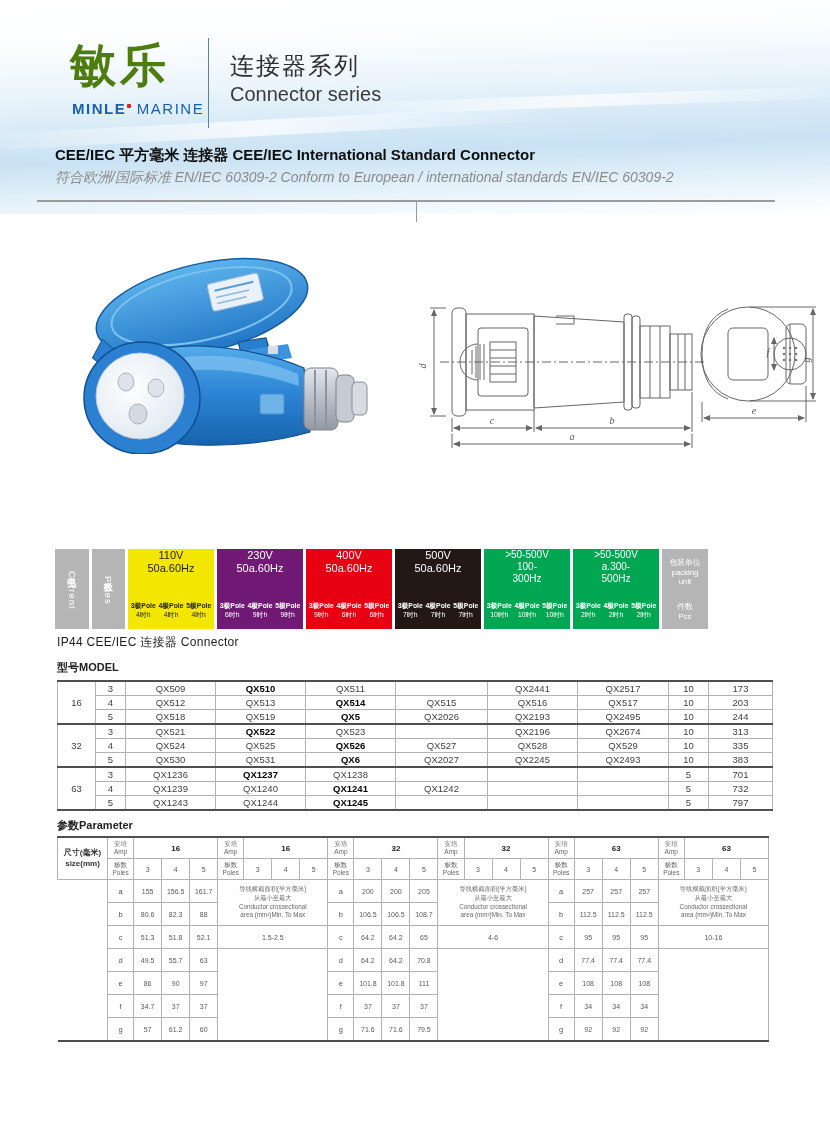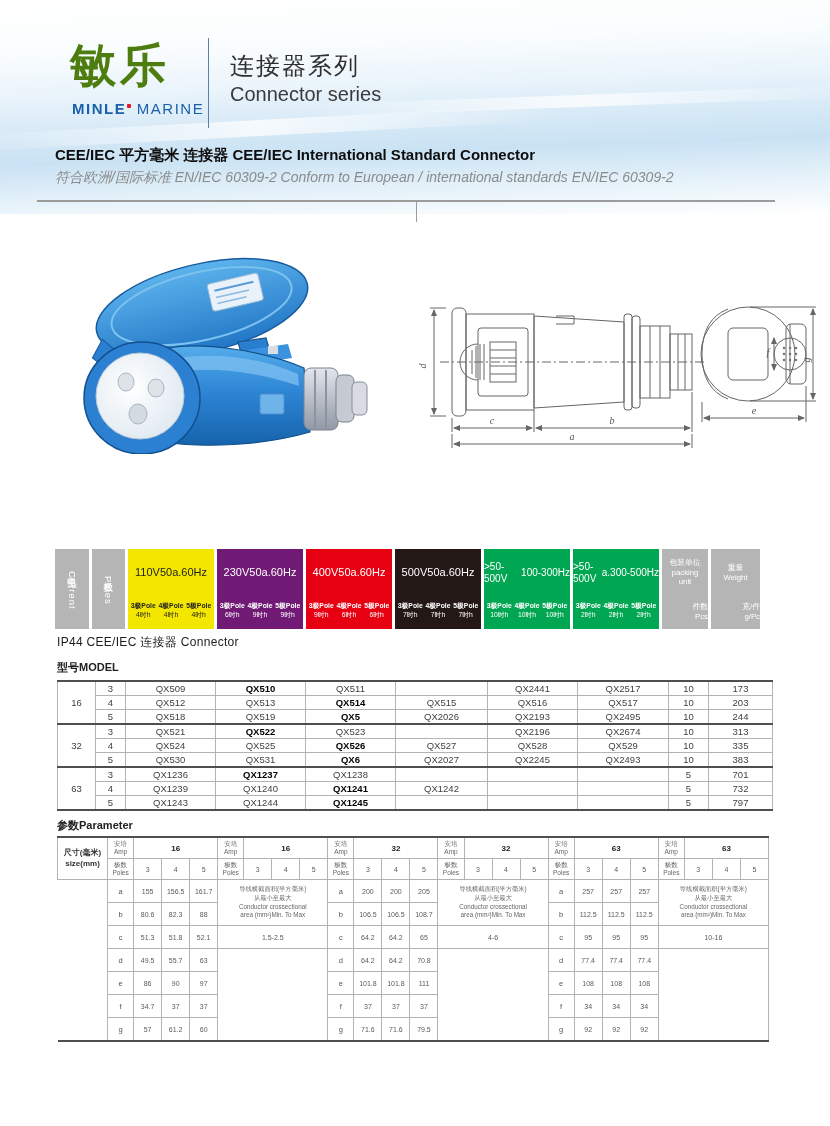--- a/index.html
+++ b/index.html
@@ -31,29 +31,29 @@
   .gray{background:#b5b5b6;color:#ffffff;}
   .vert{align-items:center;justify-content:center;}
   .vtext{writing-mode:vertical-rl;text-orientation:mixed;font-size:9.5px;letter-spacing:1px;line-height:1;}
   .w-cur{width:34px;}.w-pol{width:33px;}
   .vcol{width:86px;}
   .c-yellow{background:#f3e600;color:#1f1f1f;}
   .c-blue{background:#701a75;color:#ffffff;}
   .c-red{background:#e60012;color:#ffffff;}
   .c-black{background:#231815;color:#ffffff;}
   .c-green{background:#00a651;color:#ffffff;}
-  .vtop{height:47px;display:flex;flex-direction:row;align-items:center;justify-content:center;line-height:1.2;font-size:11px;}
+  .vtop{height:47px;display:flex;flex-direction:column;align-items:center;justify-content:flex-start;line-height:1.2;font-size:11px;}
   .vtop span{display:block;}
   .vminis{flex:1;display:flex;justify-content:space-evenly;align-items:center;padding-bottom:3px;}
   .mini{display:flex;flex-direction:column;align-items:center;line-height:1.3;}
   .mp{font-size:6.8px;font-weight:bold;}
   .mh{font-size:6.8px;}
   .w-pack{width:46px;}.w-wt{width:49px;}
   .gtop{height:47px;display:flex;flex-direction:column;align-items:center;justify-content:center;font-size:7.8px;line-height:1.25;}
-  .gbot{flex:1;display:flex;flex-direction:column;align-items:flex-end;justify-content:center;font-size:7.8px;line-height:1.25;padding-bottom:2px;}
+  .gbot{flex:1;display:flex;flex-direction:column;align-items:center;justify-content:center;font-size:7.8px;line-height:1.25;padding-bottom:2px;}
   
   .h-ip44{left:57px;top:634px;font-size:12px;color:#1d1d1d;letter-spacing:.3px;}
   .h-model{left:57px;top:660px;font-size:11px;font-weight:bold;color:#222;}
   table{border-collapse:collapse;table-layout:fixed;}
   .mtable{left:57px;top:680px;width:715px;font-size:9.5px;color:#3f3f3f;text-align:center;border-bottom:2px solid #4f4f4f;}
   .mtable td{border-left:1px solid #b3b3b3;border-right:1px solid #b3b3b3;height:13px;padding:0;}
   .mtable tr.grp{border-top:2px solid #4f4f4f;}
   .mtable tr.sub{border-top:1px solid #b3b3b3;}
   .mtable td.bold{font-weight:bold;color:#000;}
   
@@ -386,30 +386,20 @@
     <div class="gtop">
         <span>包装单位</span>
         <span>packing</span>
         <span>unit</span>
       </div>
     <div class="gbot">
         <span>件数</span>
         <span>Pcs</span>
       </div>
   </div>
-  <div class="bcell gray w-wt">
-    <div class="gtop">
-        <span>重量</span>
-        <span>Weight</span>
-      </div>
-    <div class="gbot">
-        <span>克/件</span>
-        <span>g/Pc</span>
-      </div>
-  </div>
 </div>
 
 <div class="abs h-ip44">IP44 CEE/IEC 连接器 Connector</div>
 <div class="abs h-model">型号MODEL</div>
 
 <table class="abs mtable">
   <colgroup>
     <col style="width:38px">
       <col style="width:30px">
       <col style="width:90px">

